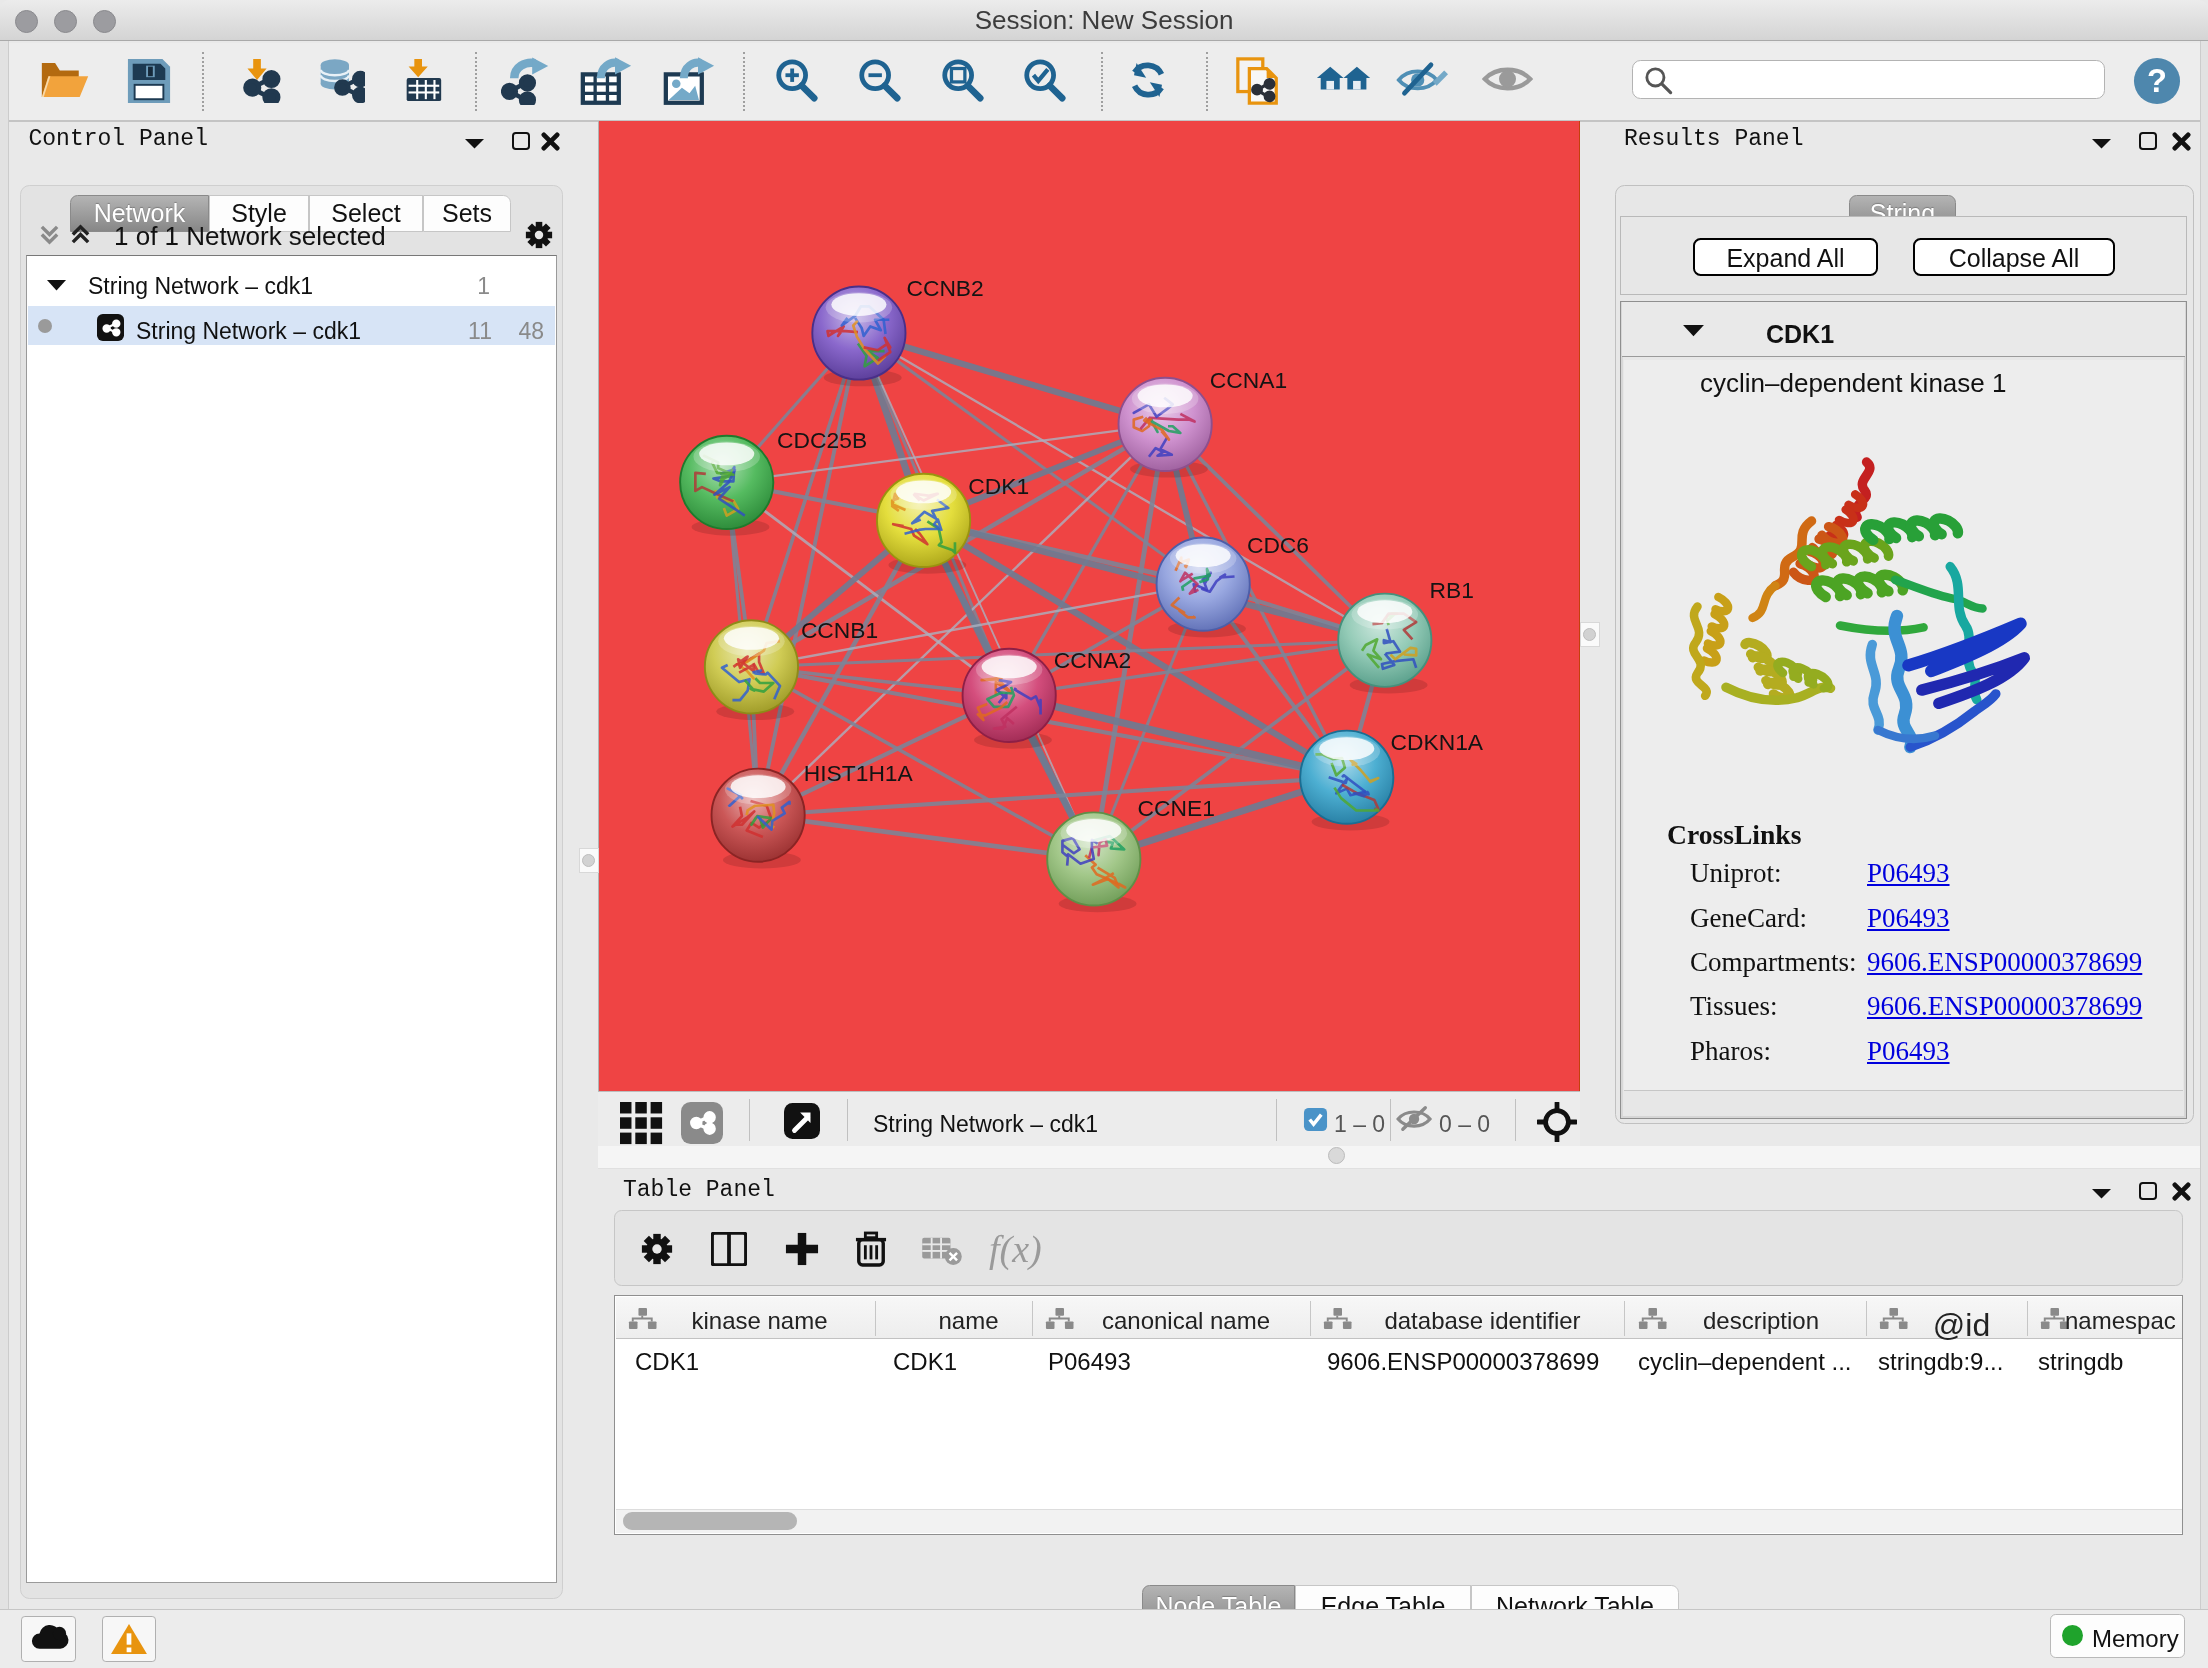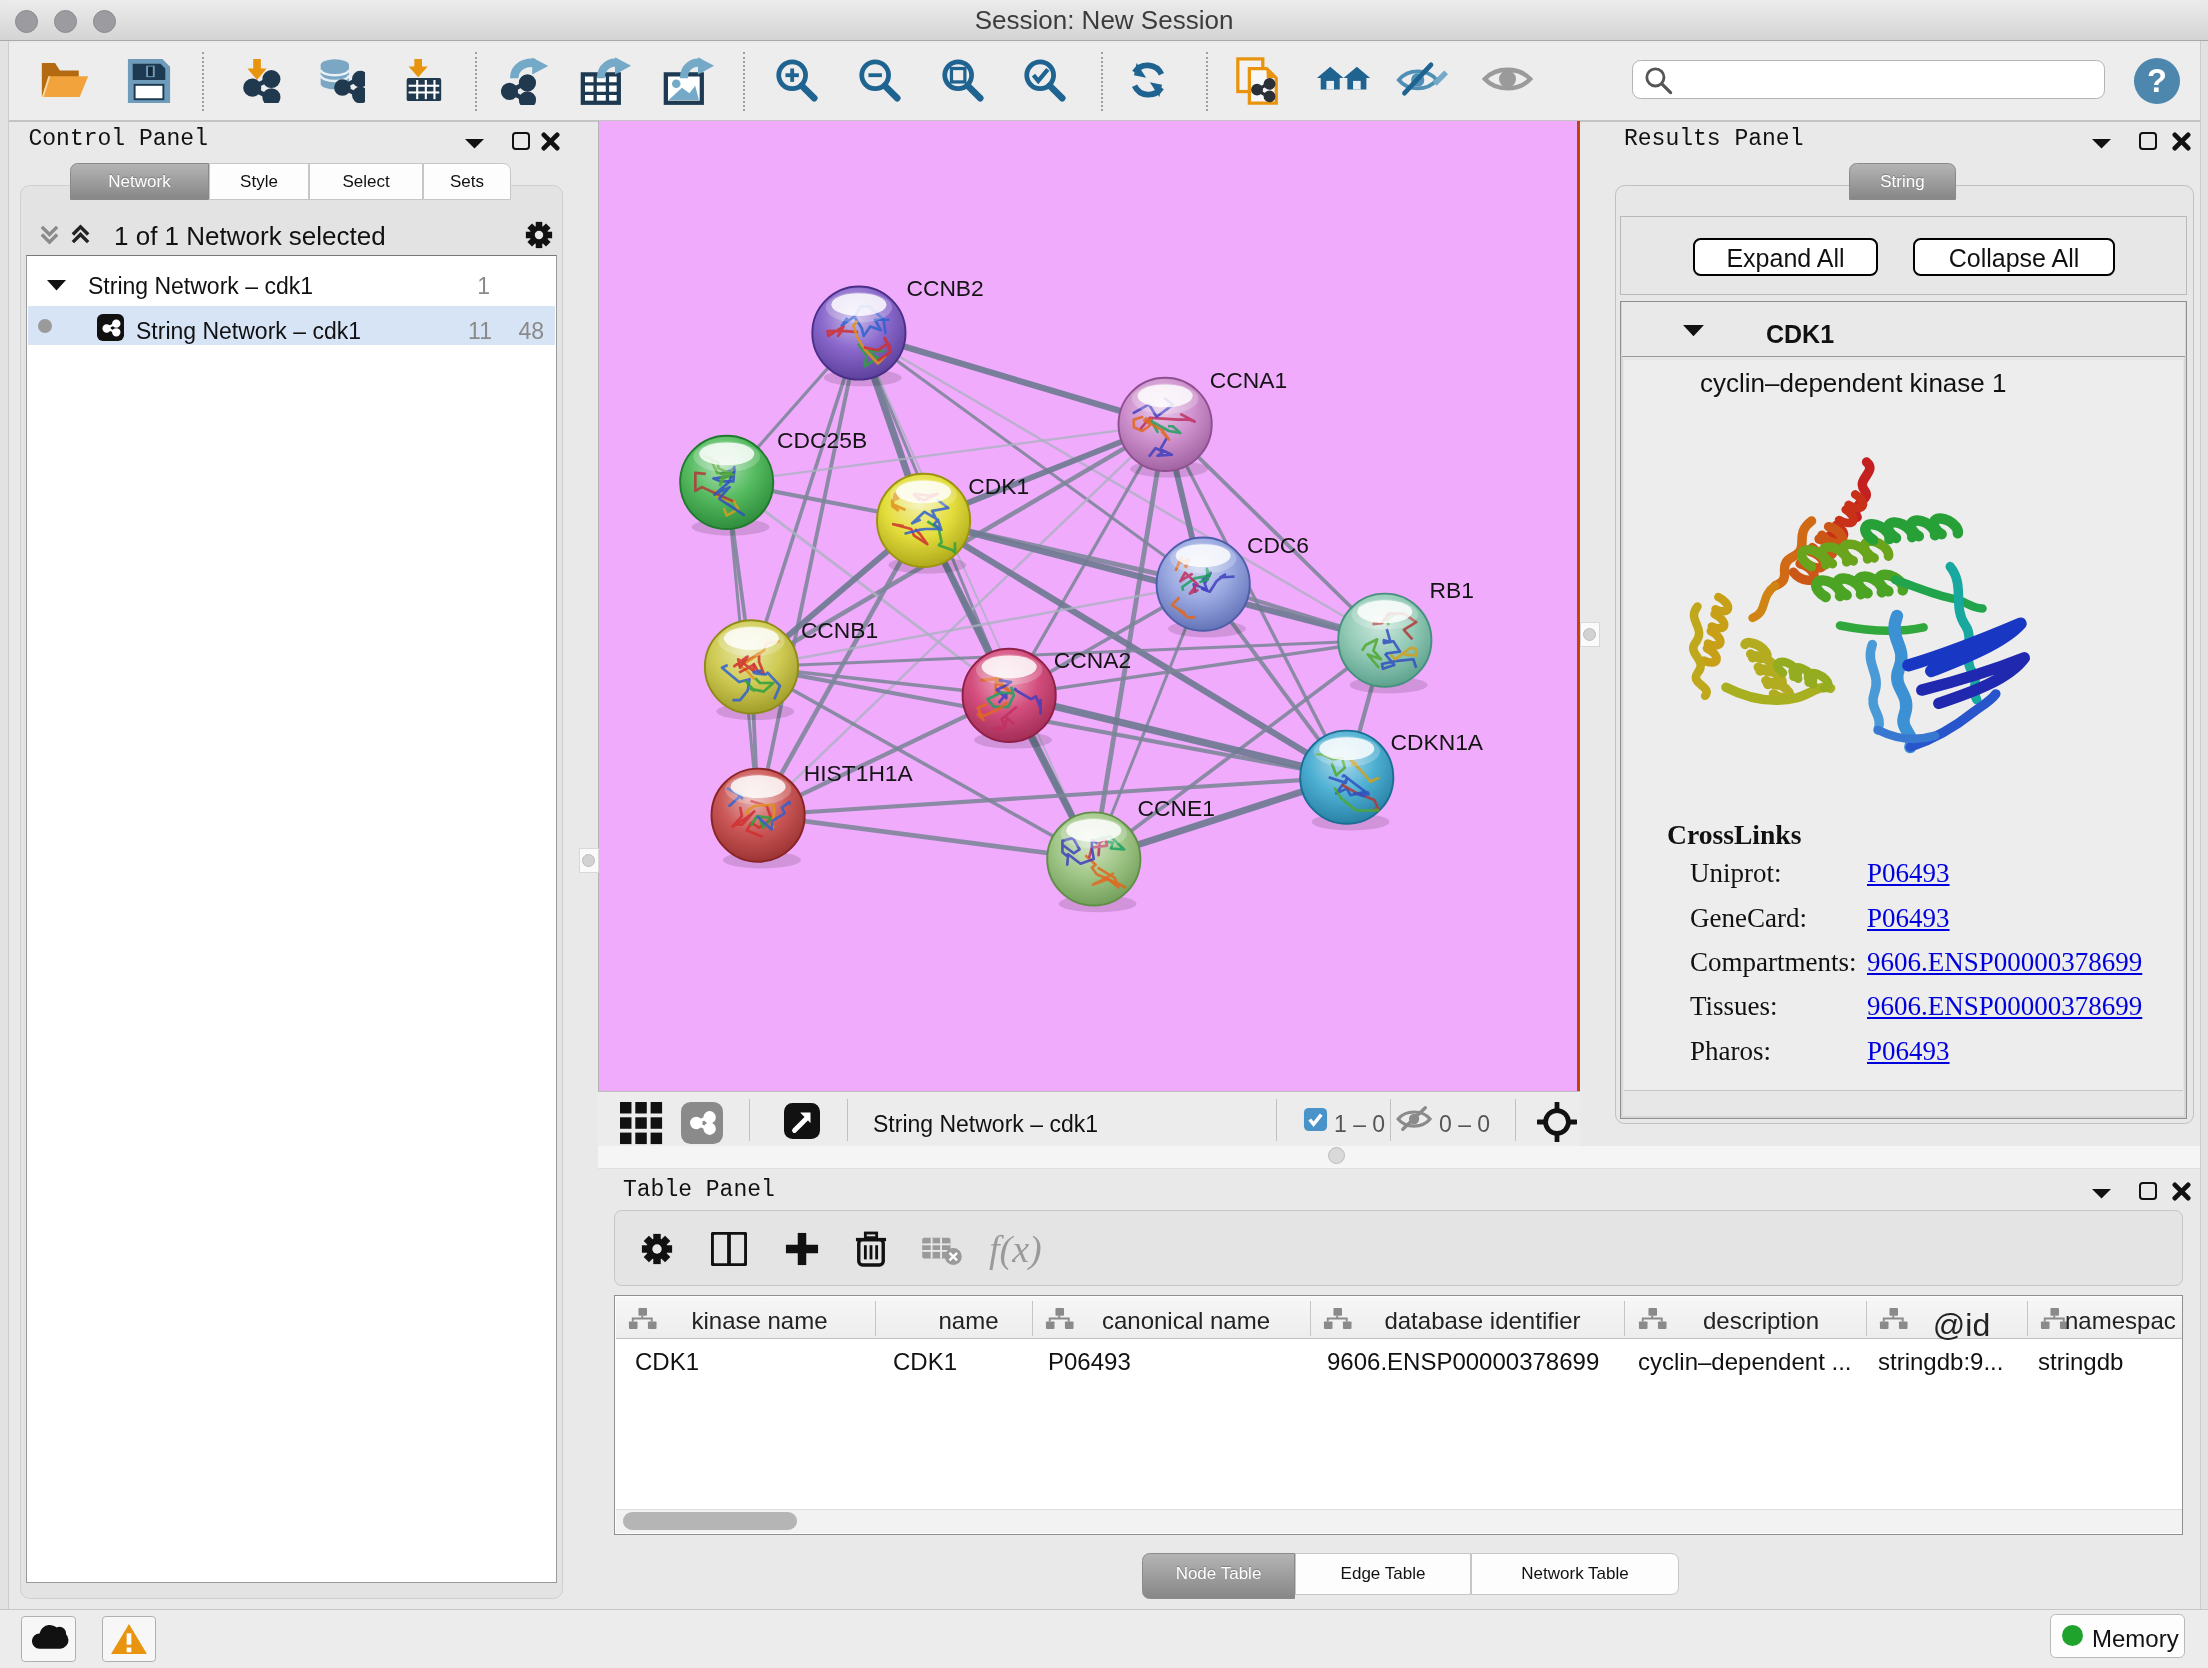--- a/index.html
+++ b/index.html
@@ -1,19 +1,19 @@
 <!DOCTYPE html>
 <html style="font-size:15px"><head><meta charset="utf-8"><style>
 * { margin:0; padding:0; box-sizing:border-box; }
 html,body { width:2208px; height:1668px; }
 body { font-family:"Liberation Sans", sans-serif; background:#e9e9e9; position:relative; overflow:hidden; }
 .abs { position:absolute; }
 .panel-title { font-size:23px; color:#111;font-family:Liberation Mono, monospace; }
 .tab { position:absolute; height:37px; background:#fdfdfd; border:1px solid #c6c6c6; color:#111;
-       font-size:17px; text-align:center; line-height:35px; }
+       font-size:25px; text-align:center; line-height:35px;margin-top:32px; }
 .tab.sel { background:linear-gradient(#b4b4b4,#878787); color:#fff; border-color:#8a8a8a; text-shadow:0 -1px 1px rgba(0,0,0,0.25); }
 .btn { position:absolute; background:#fff; border:2px solid #000000; border-radius:7.6px; text-align:center;
        font-size:25px; color:#111; }
 .seriflabel { font-family:"Liberation Serif", serif; font-size:27px; color:#111; }
 .serifLink { font-family:"Liberation Serif", serif; font-size:27px; color:#0000dd; text-decoration:underline; }
 </style></head><body>
 <div class="abs" style="left:0;top:0;width:2208px;height:41px;background:linear-gradient(#ececec,#d4d4d4);border-bottom:1.9px solid #a9a9a9;border-radius:9.5px 9.5px 0 0;"></div>
 <div class="abs" style="left:15px;top:9.5px;width:23px;height:23px;border-radius:50%;background:#9c9ca0;border:1px solid #8a8a8e;"></div>
 <div class="abs" style="left:54px;top:9.5px;width:23px;height:23px;border-radius:50%;background:#9c9ca0;border:1px solid #8a8a8e;"></div>
 <div class="abs" style="left:93px;top:9.5px;width:23px;height:23px;border-radius:50%;background:#9c9ca0;border:1px solid #8a8a8e;"></div>
@@ -233,21 +233,21 @@
         <line x1="11" y1="14" x2="19" y2="10"></line>
         <line x1="11" y1="15" x2="19" y2="19"></line>
         <circle cx="10" cy="15" r="3.2"></circle>
         <circle cx="20" cy="10" r="3.2"></circle>
         <circle cx="20" cy="19" r="3.2"></circle>
       </g>
     </svg></div>
 <div class="abs" style="left:136px;top:318px;font-size:23px;color:#111;">String Network – cdk1</div>
 <div class="abs" style="left:433px;top:318px;width:59px;text-align:right;font-size:23px;color:#8a8a8a;">11</div>
 <div class="abs" style="left:485px;top:318px;width:59px;text-align:right;font-size:23px;color:#8a8a8a;">48</div>
-<div class="abs" style="left:598px;top:121px;width:982px;height:970px;background:#f0abfc;border-left:1px solid #b4b4b4;border-right:3px solid #c2410c;">
+<div class="abs" style="left:598px;top:121px;width:982px;height:970px;background:#ef4444;border-left:1px solid #b4b4b4;border-right:1px solid #c2410c;">
     <svg width="982" height="970" viewBox="0 0 1032 1020" style="position:absolute;left:0;top:0">
       <defs>
         <radialGradient id="g0" cx="0.45" cy="0.32" r="0.80">
           <stop offset="0" stop-color="#cabbe8"></stop>
           <stop offset="0.45" stop-color="#8a68cc"></stop>
           <stop offset="0.88" stop-color="#5a3d99"></stop>
           <stop offset="1" stop-color="#4a2f88"></stop>
         </radialGradient>
         <radialGradient id="g1" cx="0.45" cy="0.32" r="0.80">
           <stop offset="0" stop-color="#e9cee9"></stop>

